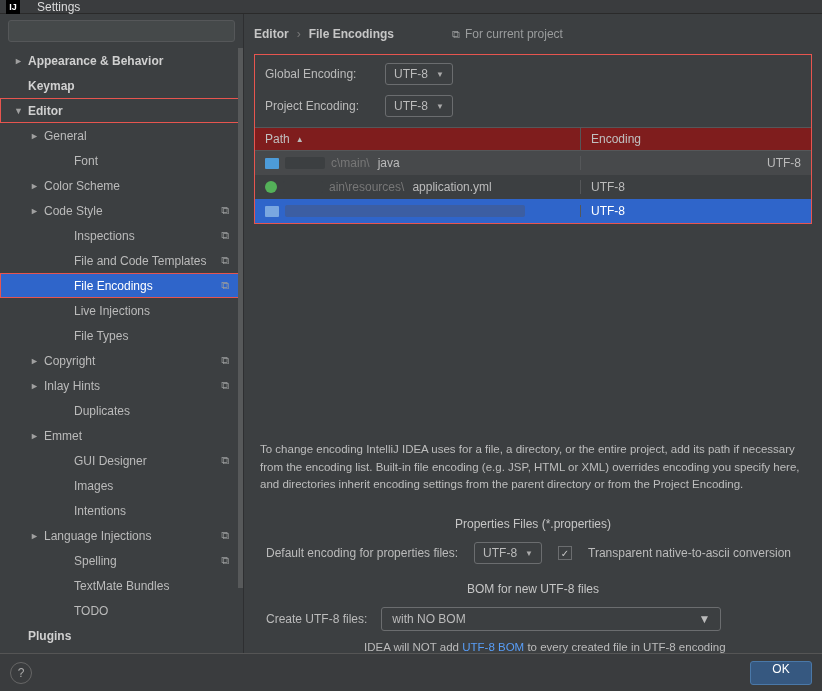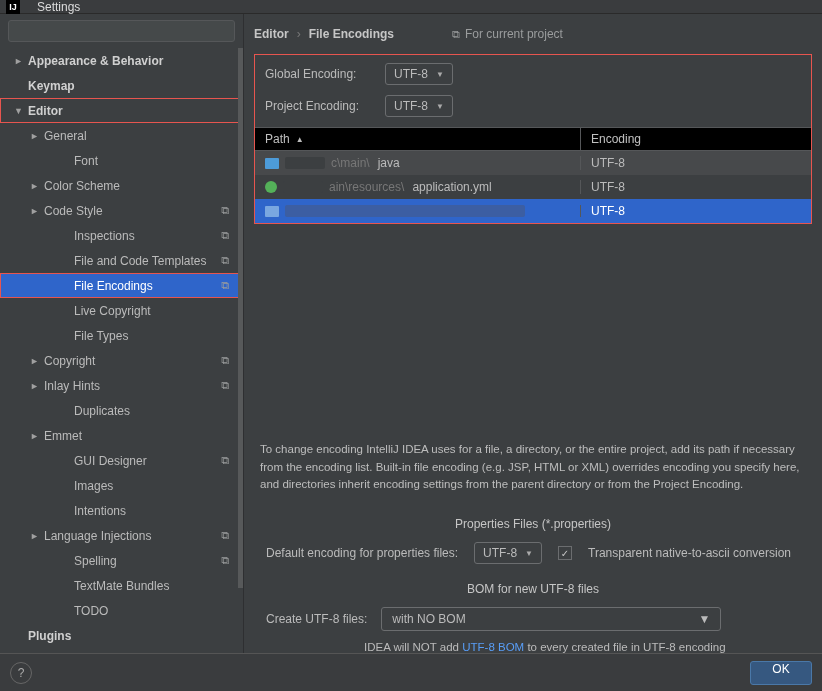--- a/index.html
+++ b/index.html
@@ -151,38 +151,38 @@
     height: 22px; padding: 0 8px;
     background: var(--bg);
     border: 1px solid var(--border-light);
     border-radius: 3px;
     gap:8px;
   }
   .combo .caret { font-size:8px; color:#aaa;}
   
   .table-head {
     display:flex;
-    background: #000000;
+    background: #7f1d1d;
     border-top:1px solid var(--border);
     border-bottom:1px solid var(--border);
     height: 24px;
   }
   .table-head .th {
     display:flex; align-items:center; padding:0 10px;
     color:#c0c0c0;
   }
   .col-path { flex:1; border-right:1px solid var(--border);}
   .col-enc { width: 230px; }
   .sort-ic { margin-left:6px; font-size:8px; color:#bbb;}
   .table-body .tr {
     display:flex; height:24px; align-items:center;
   }
   .table-body .tr .td { padding:0 10px; }
   .table-body .tr .col-path { display:flex; align-items:center; gap:6px; flex:1;}
-  .table-body .tr:nth-child(1){ background:#47494b;}
+  .table-body .tr:nth-child(1){ background:#47494b;text-align:right;}
   .table-body .tr:nth-child(2){ background:#3c3f41;}
   .table-body .tr.selected { background: var(--select-bg); color:#fff;}
   .folder-ic { width:14px; height:11px; background:#4d9bd8; border-radius:1px; display:inline-block;}
   .file-ic { width:12px; height:12px; background:#54b159; border-radius:50%; display:inline-block;}
   .folder-sel-ic { width:14px; height:11px; background:#7aa7e0; border-radius:1px; display:inline-block;}
   .obscured { color:#777; margin-right:2px;}
   .tb-obscured { background:#3c3f41; width:40px; height:12px; display:inline-block; border-radius:2px; }
   .tr.selected .tb-obscured { background:#3c5ea2; width:240px;}
   .scroll-gap { flex:1; background:var(--bg); min-height:190px;}
   .helptext {
@@ -284,21 +284,21 @@
           <span>File and Code Templates</span>
           <span class="tail-icon">⧉</span>
         </div>
         <div class="tree-item lvl2 selected hl-red">
           <span class="arrow"></span>
           <span>File Encodings</span>
           <span class="tail-icon">⧉</span>
         </div>
         <div class="tree-item lvl2">
           <span class="arrow"></span>
-          <span>Live Copyright</span>
+          <span>Live Injections</span>
         </div>
         <div class="tree-item lvl2">
           <span class="arrow"></span>
           <span>File Types</span>
         </div>
         <div class="tree-item lvl1">
           <span class="arrow">►</span>
           <span>Copyright</span>
           <span class="tail-icon">⧉</span>
         </div>

